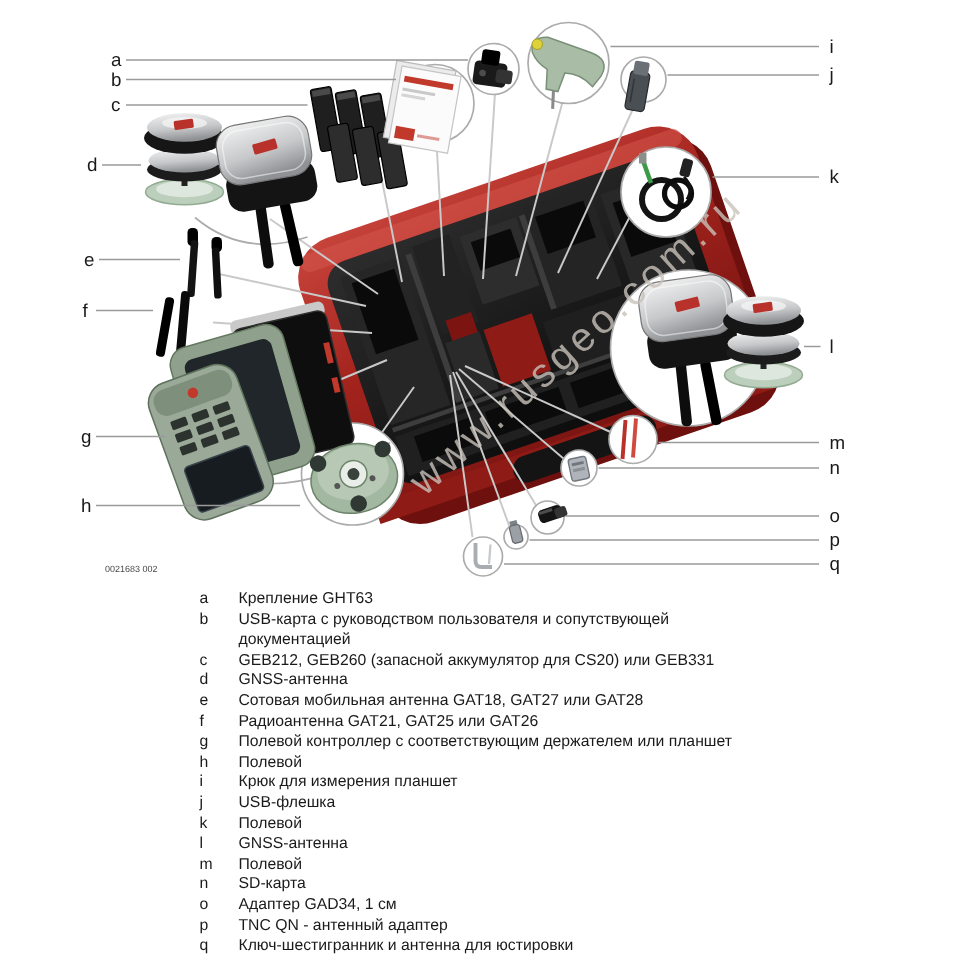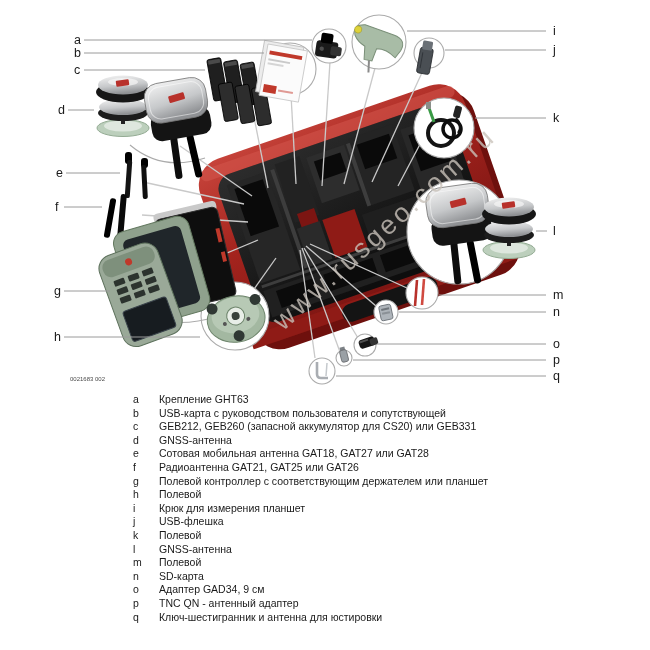--- a/index.html
+++ b/index.html
@@ -322,20 +322,24 @@
 <div class="legend">
   <div class="lrow">
         <span class="ltr">a</span>
         <span>Крепление GHT63</span>
       </div>
   <div class="lrow">
         <span class="ltr">b</span>
         <span>USB-карта с руководством пользователя и сопутствующей</span>
       </div>
   <div class="lrow">
+        <span class="ltr"></span>
+        <span>документацией</span>
+      </div>
+  <div class="lrow">
         <span class="ltr">c</span>
         <span>GEB212, GEB260 (запасной аккумулятор для CS20) или GEB331</span>
       </div>
   <div class="lrow">
         <span class="ltr">d</span>
         <span>GNSS-антенна</span>
       </div>
   <div class="lrow">
         <span class="ltr">e</span>
         <span>Сотовая мобильная антенна GAT18, GAT27 или GAT28</span>
@@ -371,21 +375,21 @@
   <div class="lrow">
         <span class="ltr">m</span>
         <span>Полевой</span>
       </div>
   <div class="lrow">
         <span class="ltr">n</span>
         <span>SD-карта</span>
       </div>
   <div class="lrow">
         <span class="ltr">o</span>
-        <span>Адаптер GAD34, 9 см</span>
+        <span>Адаптер GAD34, 1 см</span>
       </div>
   <div class="lrow">
         <span class="ltr">p</span>
         <span>TNC QN - антенный адаптер</span>
       </div>
   <div class="lrow">
         <span class="ltr">q</span>
         <span>Ключ-шестигранник и антенна для юстировки</span>
       </div>
 </div>

